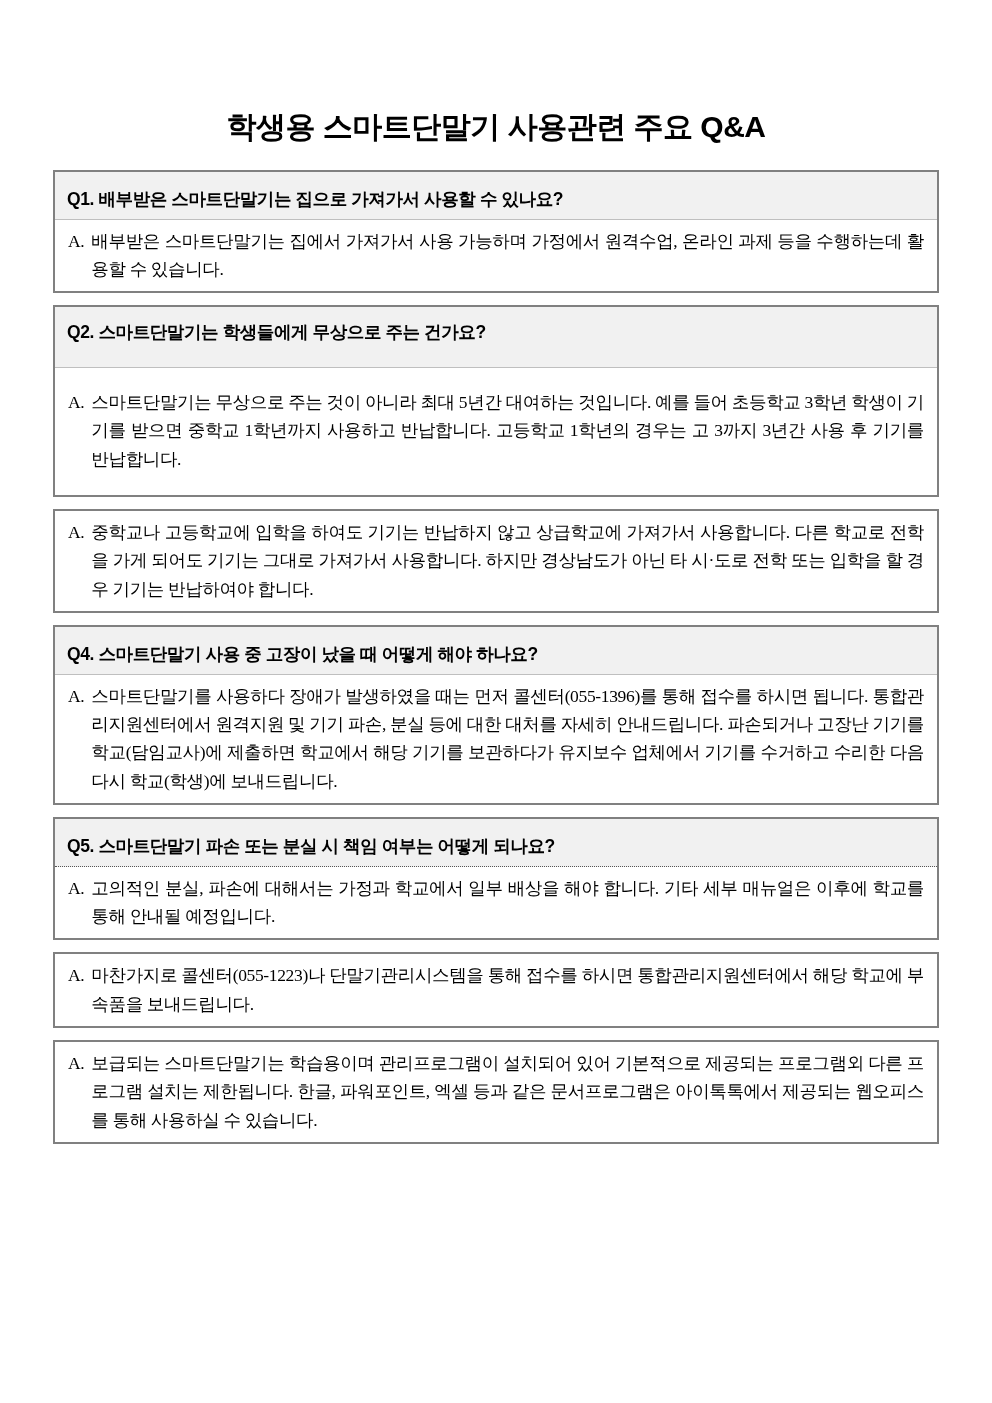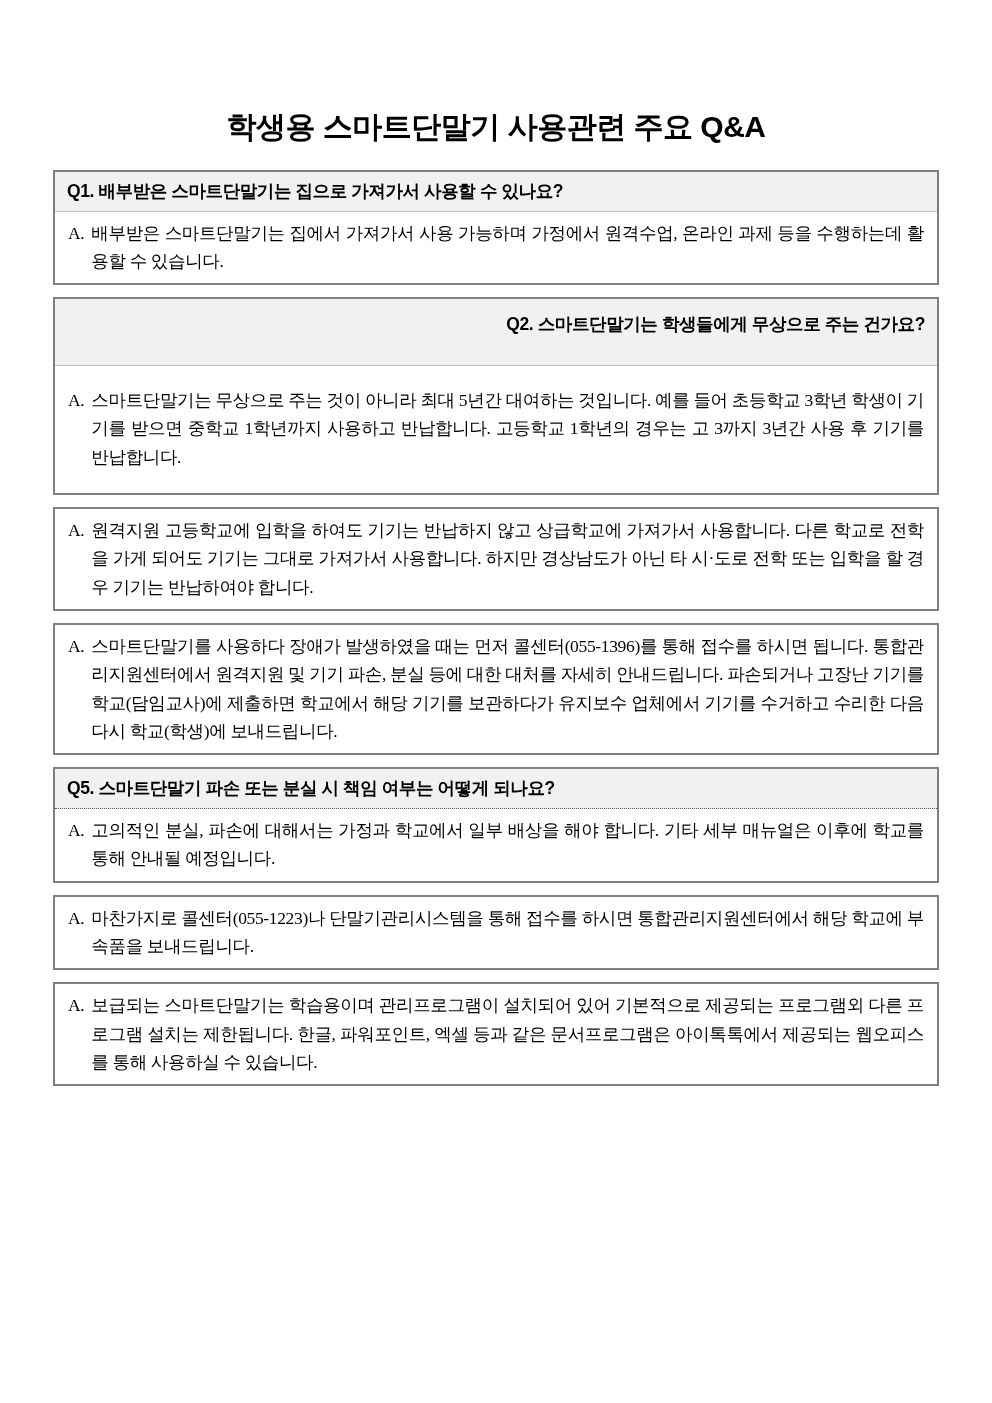--- a/index.html
+++ b/index.html
@@ -51,33 +51,32 @@
     background: #ffffff;
     margin-bottom: 12px;
   }
 
   .qa-question {
     box-sizing: border-box;
     background: #f1f1f1;
     font-weight: bold;
     font-size: 17.5px;
     line-height: 1.35;
-    padding: 8px 12px 7px 12px;
+    padding: 16px 12px 7px 12px;
     letter-spacing: -0.4px;
     border-bottom: 1px solid #bfbfbf;
     font-family: "Liberation Sans", "DejaVu Sans", sans-serif;
   }
 
   .qa-block.dotted-divider > .qa-question {
     border-bottom: 1px dotted #555555;
   }
 
   .qa-block.roomy > .qa-question {
-    padding: 14px 12px 28px 12px;
-    text-align: right;
+    padding: 14px 12px 22px 12px;
   }
 
   .qa-answer {
     box-sizing: border-box;
     padding: 7px 13px 8px 13px;
     font-size: 17.5px;
     line-height: 1.62;
     letter-spacing: -0.35px;
     text-align: justify;
     text-justify: inter-character;
@@ -131,26 +130,27 @@
           <span class="answer-marker">A.</span>
           <span class="answer-text">스마트단말기는 무상으로 주는 것이 아니라 최대 5년간 대여하는 것입니다. 예를 들어 초등학교 3학년 학생이 기기를 받으면 중학교 1학년까지 사용하고 반납합니다. 고등학교 1학년의 경우는 고 3까지 3년간 사용 후 기기를 반납합니다.</span>
         </div>
       </div>
     </section>
 
     <section class="qa-block">
       <div class="qa-answer">
         <div class="answer-row">
           <span class="answer-marker">A.</span>
-          <span class="answer-text">원격지원 고등학교에 입학을 하여도 기기는 반납하지 않고 상급학교에 가져가서 사용합니다. 다른 학교로 전학을 가게 되어도 기기는 그대로 가져가서 사용합니다. 하지만 경상남도가 아닌 타 시·도로 전학 또는 입학을 할 경우 기기는 반납하여야 합니다.</span>
+          <span class="answer-text">중학교나 고등학교에 입학을 하여도 기기는 반납하지 않고 상급학교에 가져가서 사용합니다. 다른 학교로 전학을 가게 되어도 기기는 그대로 가져가서 사용합니다. 하지만 경상남도가 아닌 타 시·도로 전학 또는 입학을 할 경우 기기는 반납하여야 합니다.</span>
         </div>
       </div>
     </section>
 
     <section class="qa-block">
+      <div class="qa-question">Q4. 스마트단말기 사용 중 고장이 났을 때 어떻게 해야 하나요?</div>
       <div class="qa-answer">
         <div class="answer-row">
           <span class="answer-marker">A.</span>
           <span class="answer-text">스마트단말기를 사용하다 장애가 발생하였을 때는 먼저 콜센터(055-1396)를 통해 접수를 하시면 됩니다. 통합관리지원센터에서 원격지원 및 기기 파손, 분실 등에 대한 대처를 자세히 안내드립니다. 파손되거나 고장난 기기를 학교(담임교사)에 제출하면 학교에서 해당 기기를 보관하다가 유지보수 업체에서 기기를 수거하고 수리한 다음 다시 학교(학생)에 보내드립니다.</span>
         </div>
       </div>
     </section>
 
     <section class="qa-block dotted-divider">
       <div class="qa-question">Q5. 스마트단말기 파손 또는 분실 시 책임 여부는 어떻게 되나요?</div>

